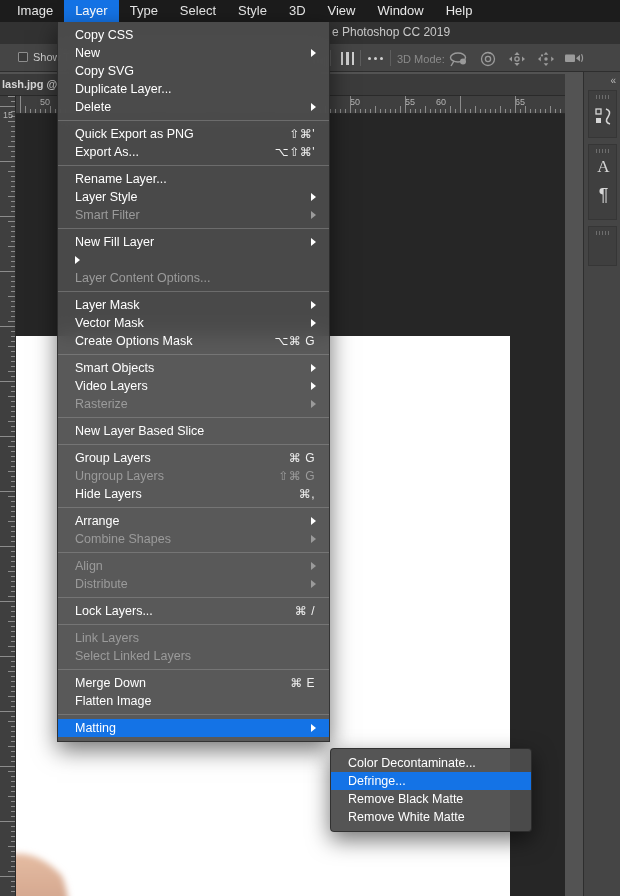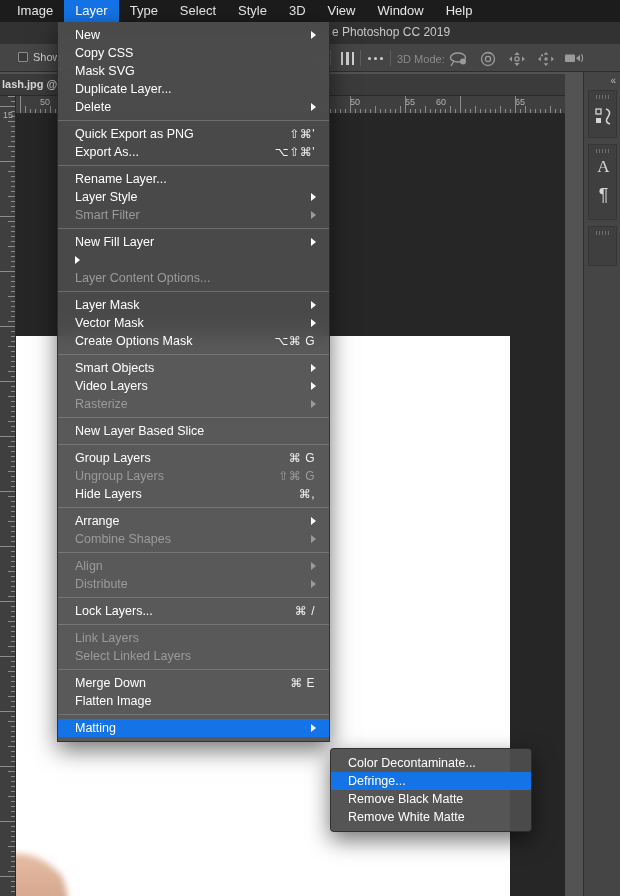--- a/index.html
+++ b/index.html
@@ -653,28 +653,28 @@
     <div class="mi">Select</div>
     <div class="mi">Style</div>
     <div class="mi">3D</div>
     <div class="mi">View</div>
     <div class="mi">Window</div>
     <div class="mi">Help</div>
   </div>
 
   <div class="menu" id="layer-menu">
       <div class="row">
+        <span class="lbl">Copy CSS</span>
+      </div>
+      <div class="row">
         <span class="lbl">New</span>
         <span class="arrow"></span>
       </div>
       <div class="row">
-        <span class="lbl">Copy CSS</span>
-      </div>
-      <div class="row">
-        <span class="lbl">Mask SVG</span>
+        <span class="lbl">Copy SVG</span>
       </div>
       <div class="row">
         <span class="lbl">Duplicate Layer...</span>
       </div>
       <div class="row">
         <span class="lbl">Delete</span>
         <span class="arrow"></span>
       </div>
       <div class="sep"></div>
       <div class="row">

